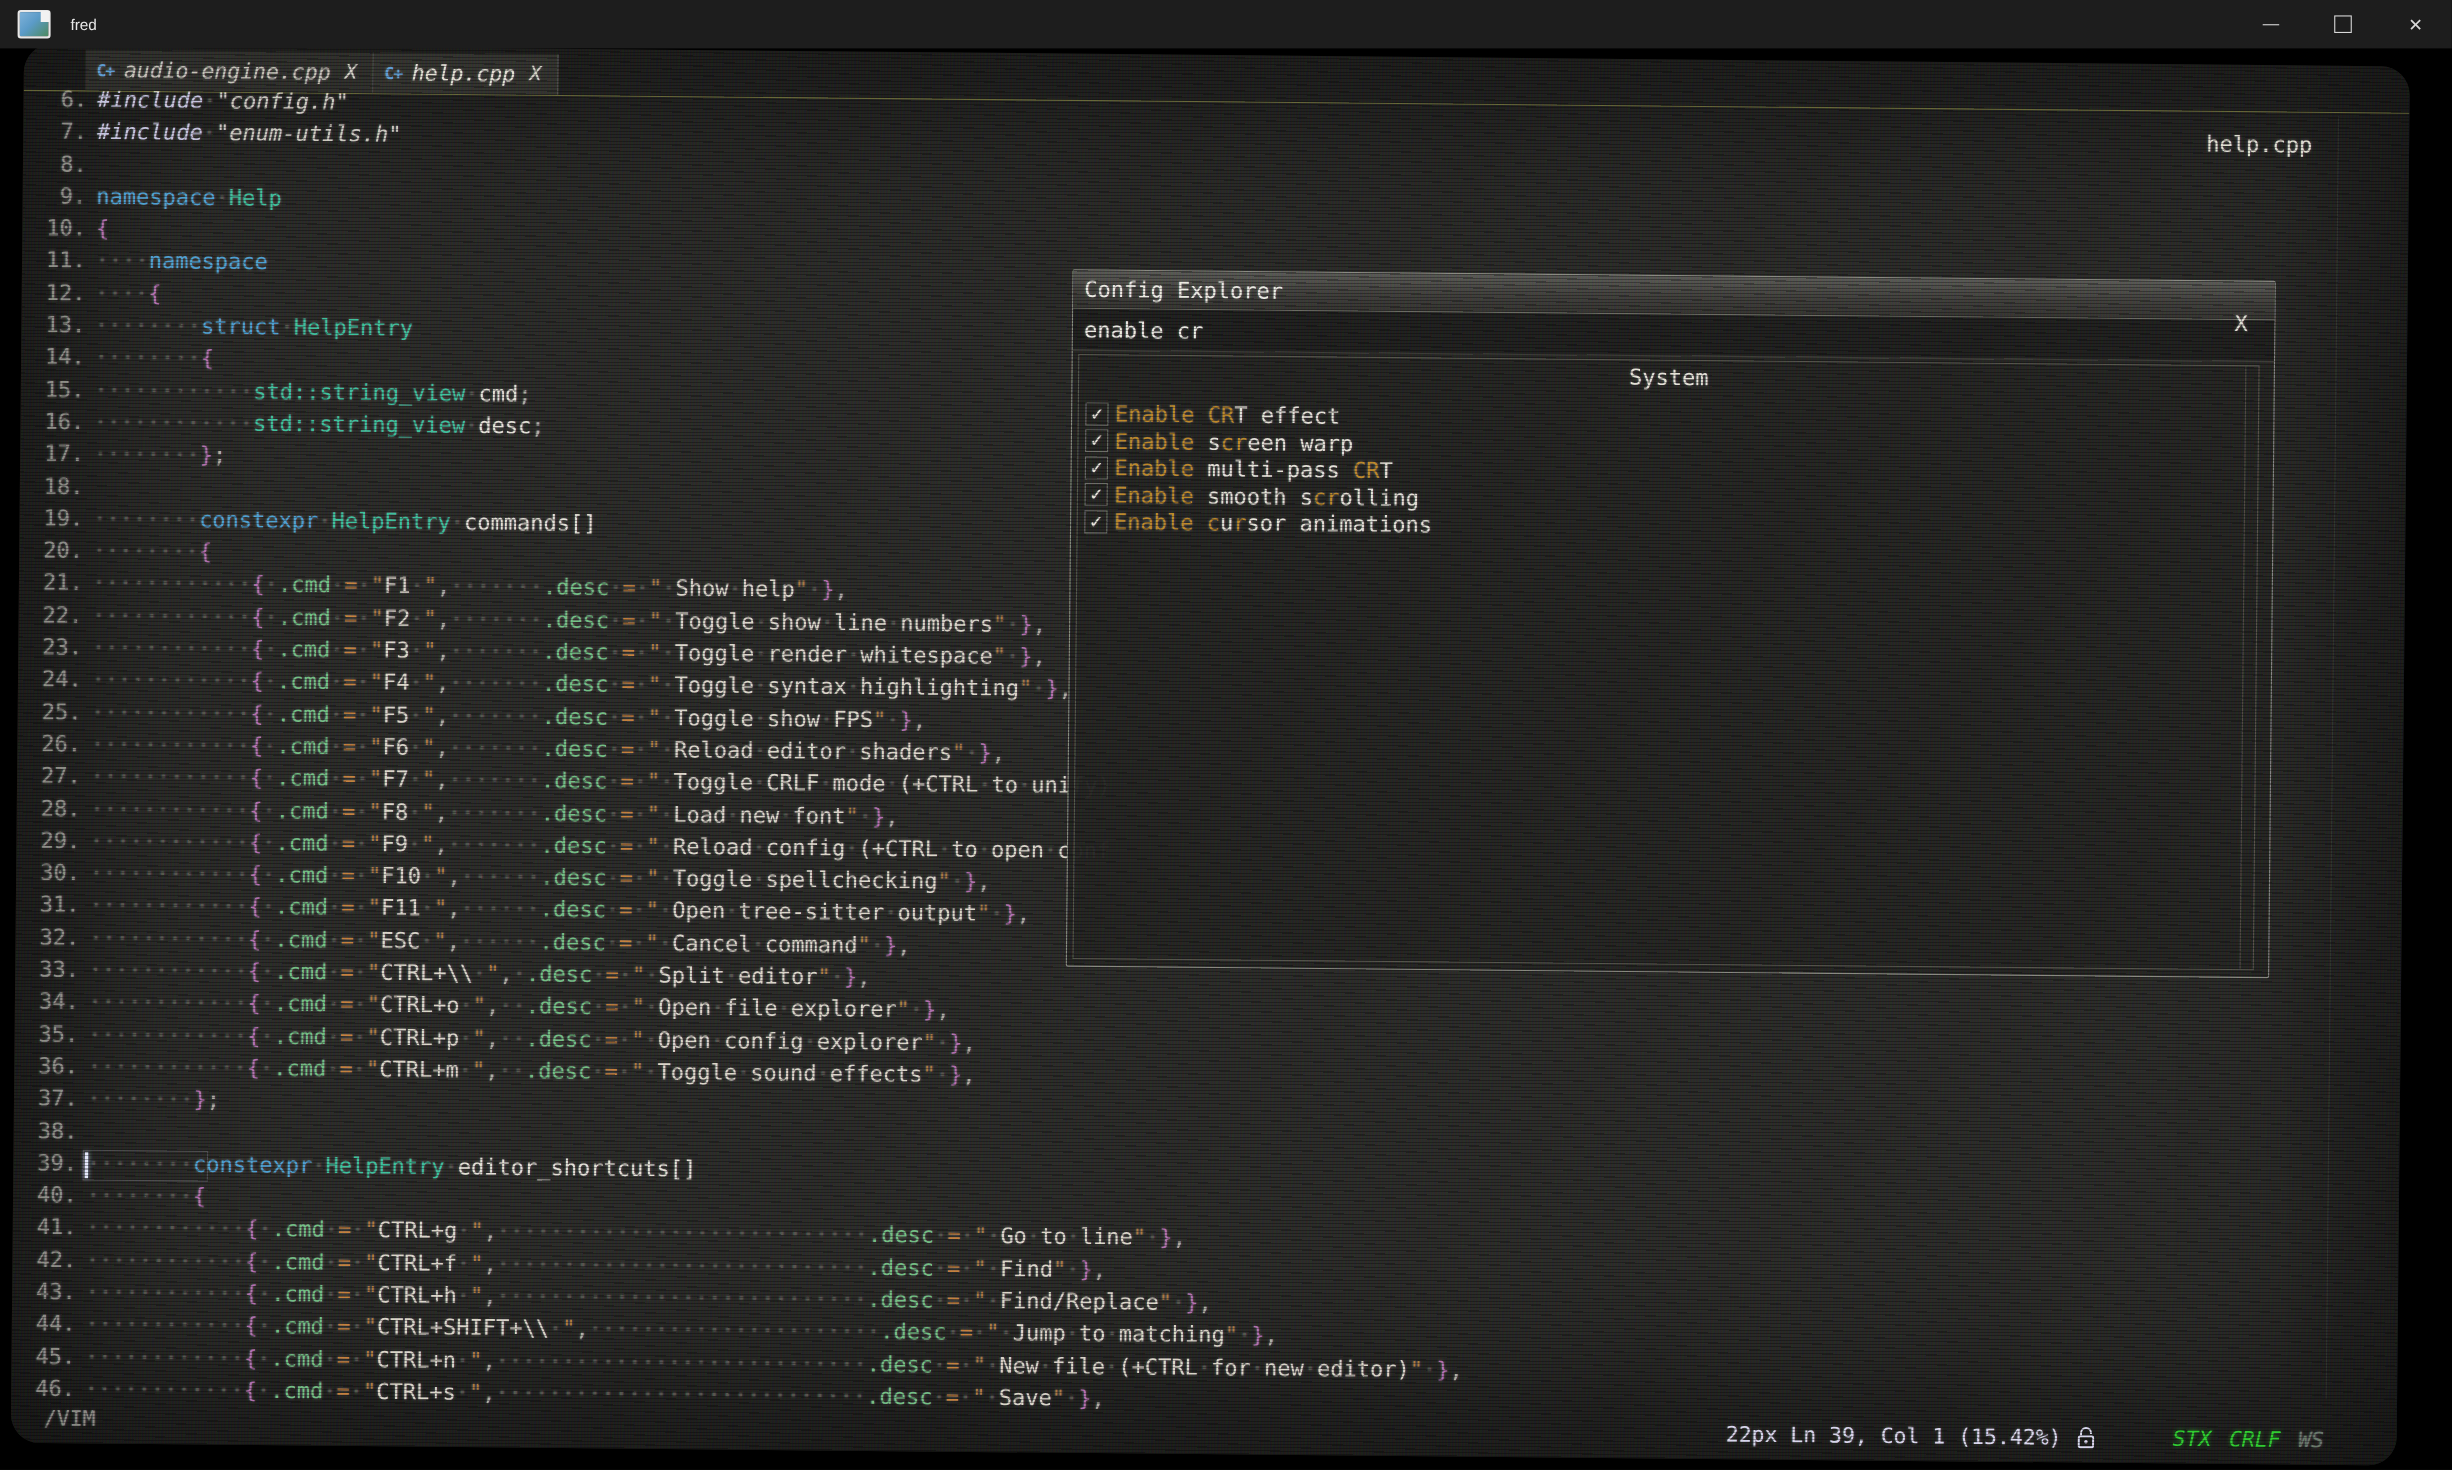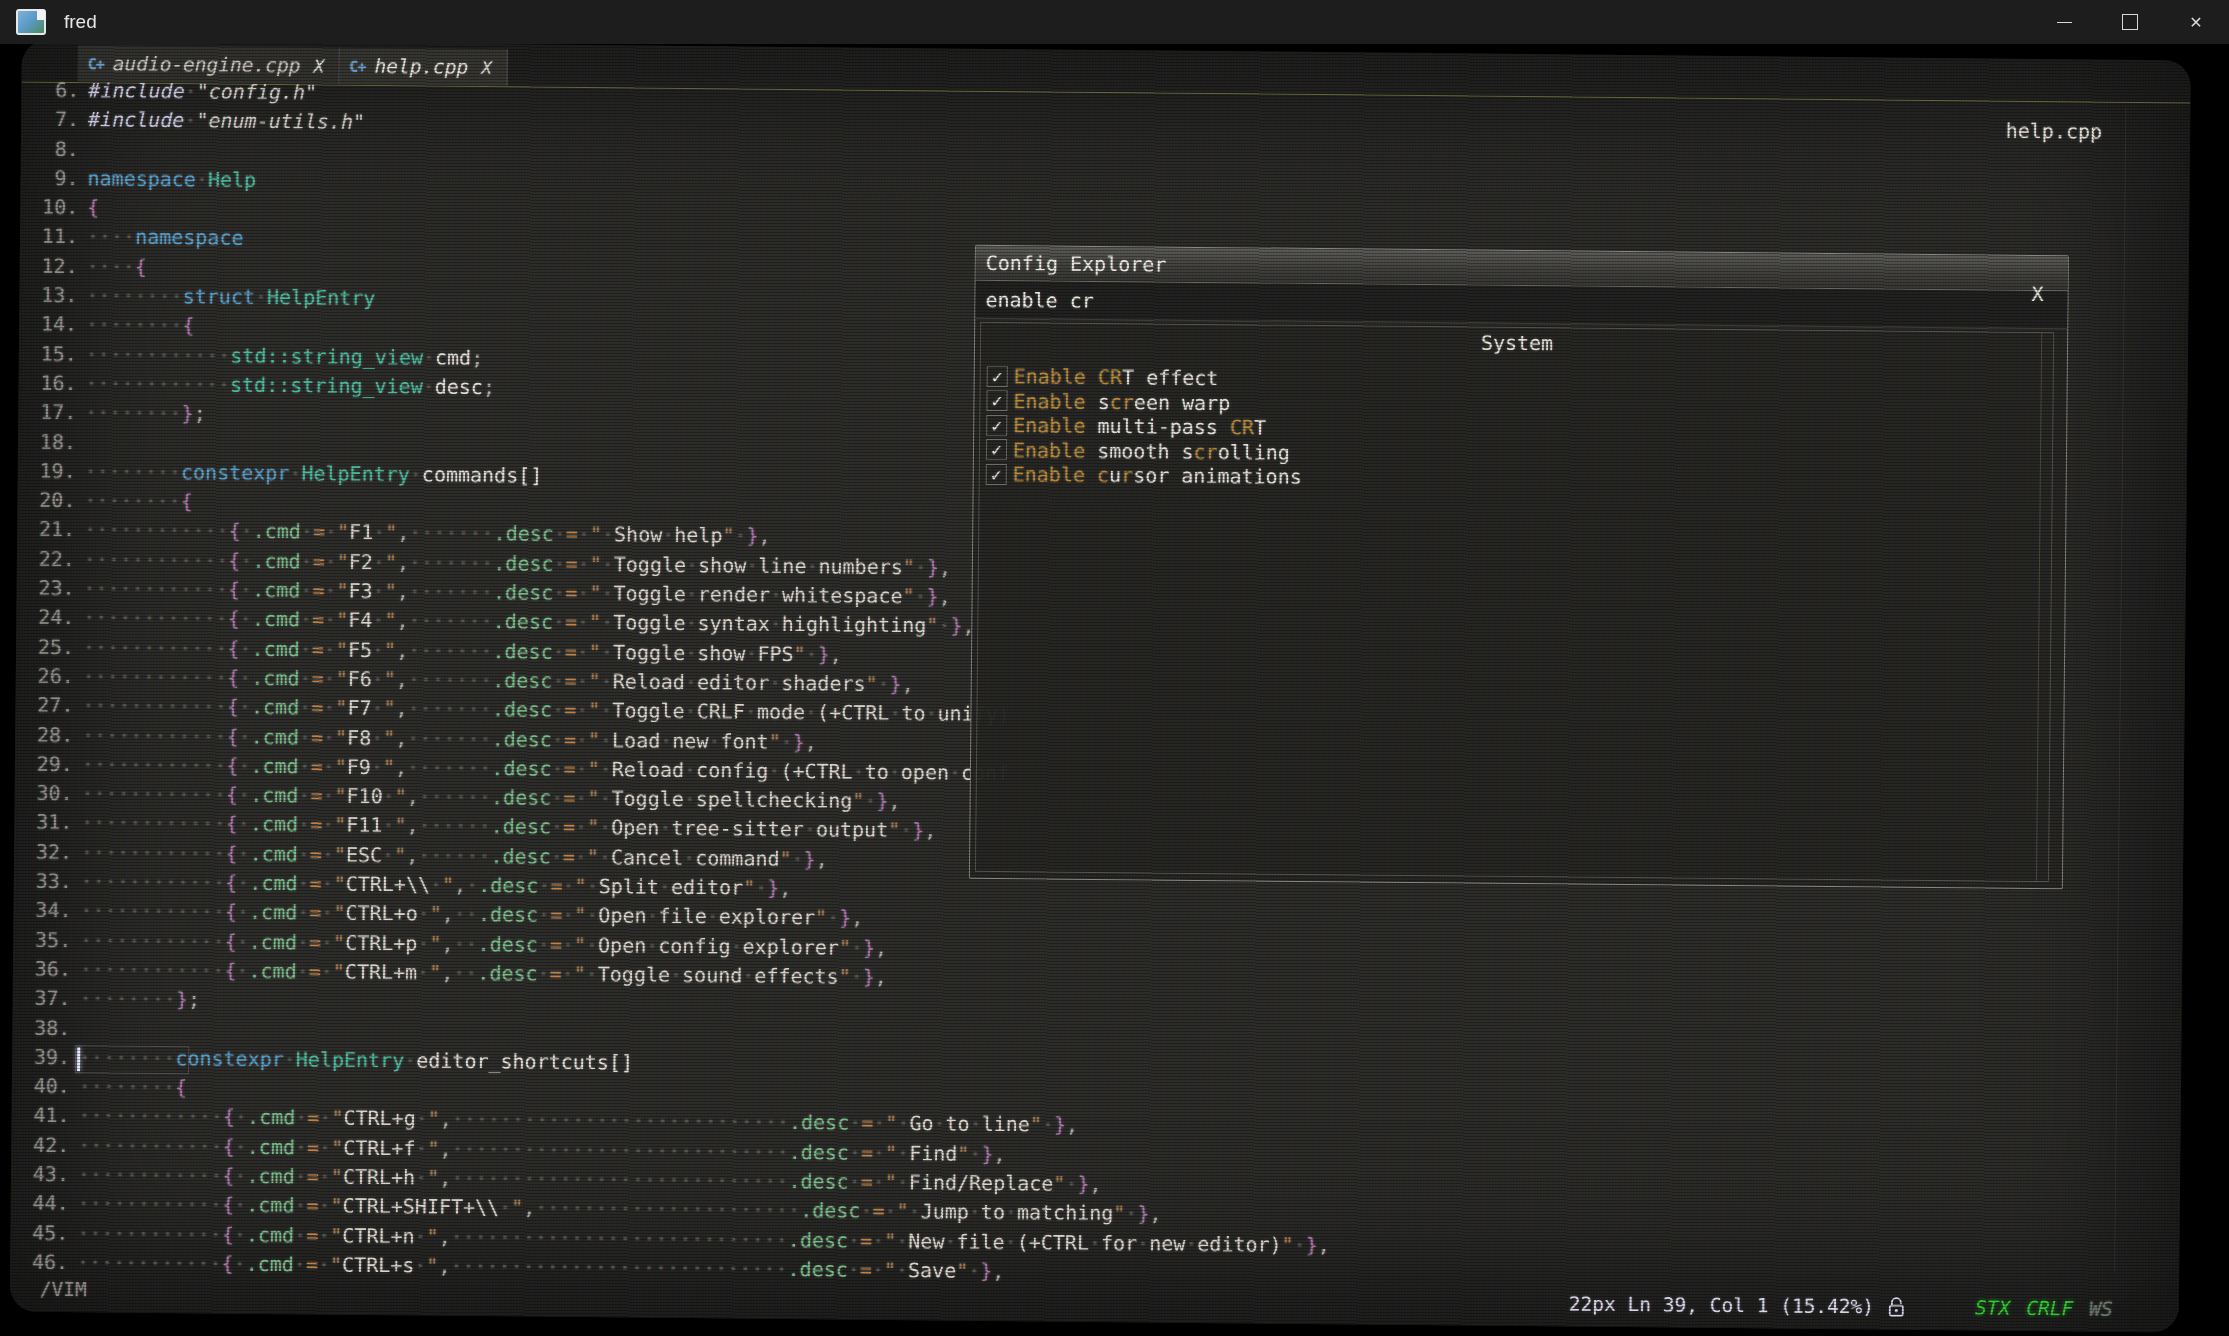--- a/index.html
+++ b/index.html
@@ -4,21 +4,21 @@
 <style>
   html,body{margin:0;padding:0;background:#000;width:2229px;height:1336px;overflow:hidden;}
   body{font-family:"DejaVu Sans Mono",monospace;position:relative;}
 
   
   .titlebar{position:absolute;left:0;top:0;right:0;height:44px;background:#1d1d1d;
     display:flex;align-items:center;z-index:50;font-family:"Liberation Sans",sans-serif;}
   .app-icon{width:26px;height:22px;margin-left:16px;border:2px solid #e8e8e8;border-radius:3px;
     background:linear-gradient(135deg,#7fb2d9 0%,#5b9bc8 45%,#4d8a5f 100%);position:relative;}
   .app-icon::after{content:"";position:absolute;right:-1px;top:-1px;width:8px;height:10px;background:#f2f2f2;}
-  .win-title{color:#e6e6e6;font-size:19px;margin-left:18px;}
+  .win-title{color:#e6e6e6;font-size:14px;margin-left:18px;}
   .win-controls{margin-left:auto;display:flex;height:100%;}
   .win-btn{width:66px;height:100%;display:flex;align-items:center;justify-content:center;
     color:#d8d8d8;font-size:16px;font-family:"DejaVu Sans",sans-serif;}
   .win-btn .box{width:14px;height:14px;border:1.6px solid #d8d8d8;display:inline-block;}
   .win-btn .bar{width:15px;height:0;border-top:1.8px solid #d8d8d8;display:inline-block;}
 
   
   .screen{position:absolute;left:16px;top:50px;width:2169px;height:1272px;background:#2a2a27;
     border-radius:26px;overflow:hidden;transform:rotate(0.55deg);transform-origin:50% 48%;
     box-shadow:inset 0 0 140px 36px rgba(0,0,0,.55);

